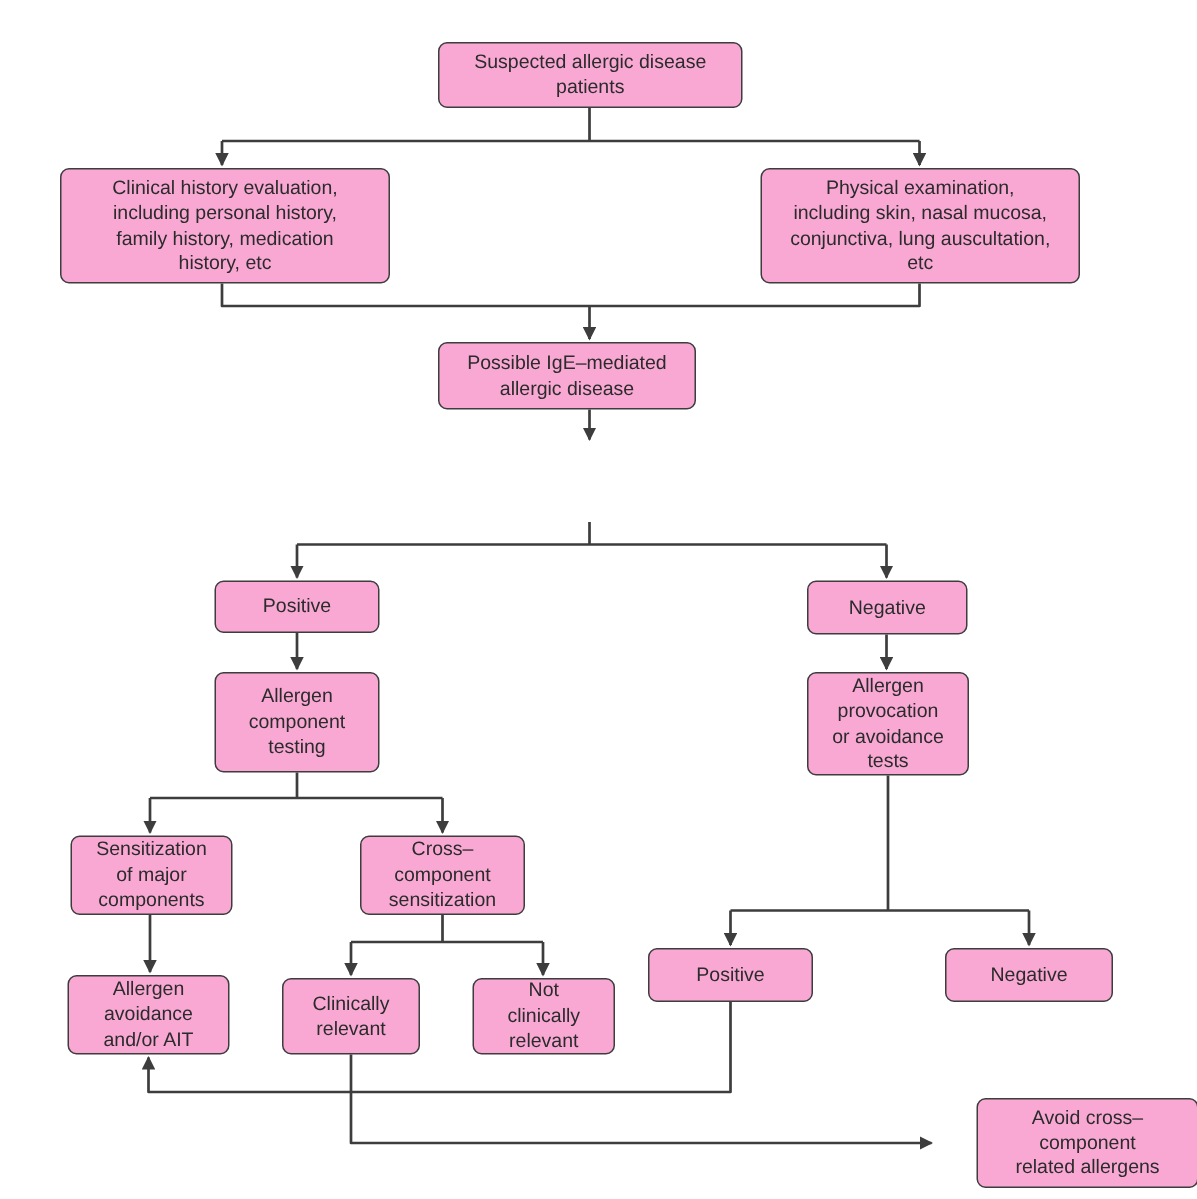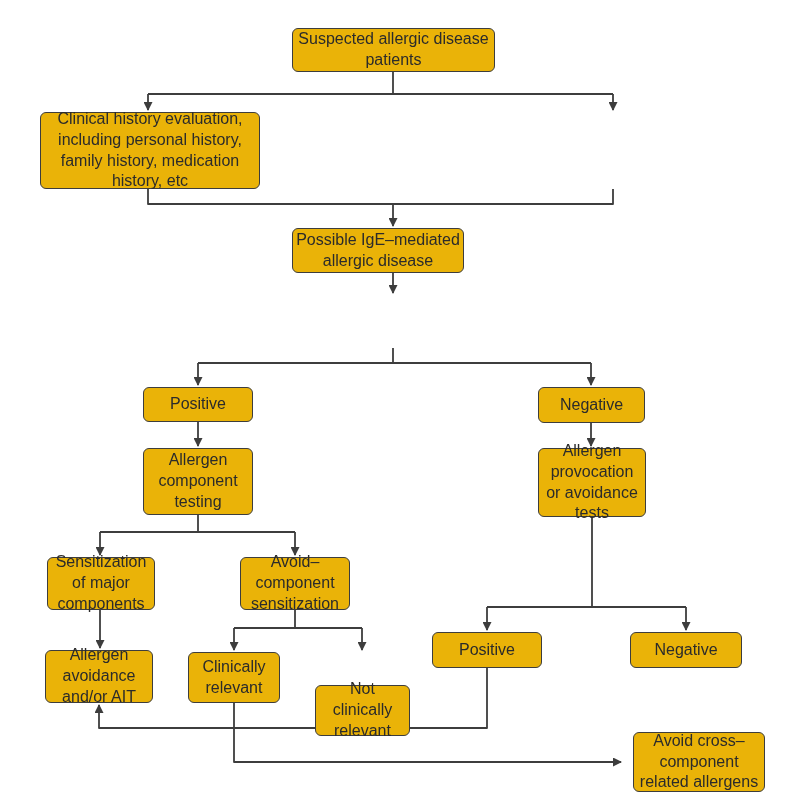--- a/index.html
+++ b/index.html
@@ -8,47 +8,47 @@
     width:798px;height:799px;
     background:#ffffff;
     font-family:"Liberation Sans", sans-serif;
     overflow:hidden;
   }
   svg.edges{position:absolute;left:0;top:0;width:798px;height:799px;}
   .edge{stroke:#3d3d3d;stroke-width:1.8;fill:none;stroke-linejoin:round;}
   .node{
     position:absolute;
     box-sizing:border-box;
-    background:#eab308;
+    background:#f9a8d4;
     border:1.8px solid #3d3d3d;
     border-radius:6px;
     display:flex;align-items:center;justify-content:center;
     text-align:center;
-    font-size:16px;line-height:1.3;color:#2b2b2b;
+    font-size:13px;line-height:1.3;color:#2b2b2b;
     white-space:pre-line;
     padding:1px 2px;
   }
   
   .n-suspected{left:292px;top:28px;width:203px;height:44px;}
   .n-clinical{left:40px;top:112px;width:220px;height:77px;text-align:center;}
   .n-physical{left:507px;top:112px;width:213px;height:77px;}
   .n-possible{left:292px;top:228px;width:172px;height:45px;}
   .n-skinprick{left:292px;top:295px;width:201px;height:53px;}
   .n-positive-top{left:143px;top:387px;width:110px;height:35px;}
   .n-negative-top{left:538px;top:387px;width:107px;height:36px;}
   .n-component{left:143px;top:448px;width:110px;height:67px;}
   .n-provocation{left:538px;top:448px;width:108px;height:69px;}
   .n-sensitization{left:47px;top:557px;width:108px;height:53px;}
   .n-cross{left:240px;top:557px;width:110px;height:53px;}
   .n-ait{left:45px;top:650px;width:108px;height:53px;}
   .n-clinrel{left:188px;top:652px;width:92px;height:51px;}
-  .n-notclinrel{left:315px;top:652px;width:95px;height:51px;margin-top:33px;}
+  .n-notclinrel{left:315px;top:652px;width:95px;height:51px;}
   .n-positive-bottom{left:432px;top:632px;width:110px;height:36px;}
   .n-negative-bottom{left:630px;top:632px;width:112px;height:36px;}
-  .n-avoidcross{left:633px;top:732px;width:132px;height:60px;}
+  .n-avoidcross{left:651px;top:732px;width:148px;height:60px;}
 </style>
 </head>
 <body>
 
 <div class="canvas">
 
   <svg class="edges" viewBox="0 0 798 799" xmlns="http://www.w3.org/2000/svg">
     <defs>
       <marker id="arrow" markerUnits="userSpaceOnUse" markerWidth="10" markerHeight="9" refX="8" refY="4.5" orient="auto">
         <path d="M0 0 L9 4.5 L0 9 Z" fill="#3d3d3d"></path>
@@ -92,20 +92,26 @@
 patients</span>
   </div>
 
   <div class="node n-clinical">
     <span>Clinical history evaluation,
 including personal history,
 family history, medication
 history, etc</span>
   </div>
 
+  <div class="node n-physical">
+    <span>Physical examination,
+including skin, nasal mucosa,
+conjunctiva, lung auscultation,
+etc</span>
+  </div>
 
   <div class="node n-possible">
     <span>Possible IgE–mediated
 allergic disease</span>
   </div>
 
 
   <div class="node n-positive-top">
     <span>Positive</span>
   </div>
@@ -127,21 +133,21 @@
 tests</span>
   </div>
 
   <div class="node n-sensitization">
     <span>Sensitization
 of major
 components</span>
   </div>
 
   <div class="node n-cross">
-    <span>Avoid–
+    <span>Cross–
 component
 sensitization</span>
   </div>
 
   <div class="node n-ait">
     <span>Allergen
 avoidance
 and/or AIT</span>
   </div>
 

